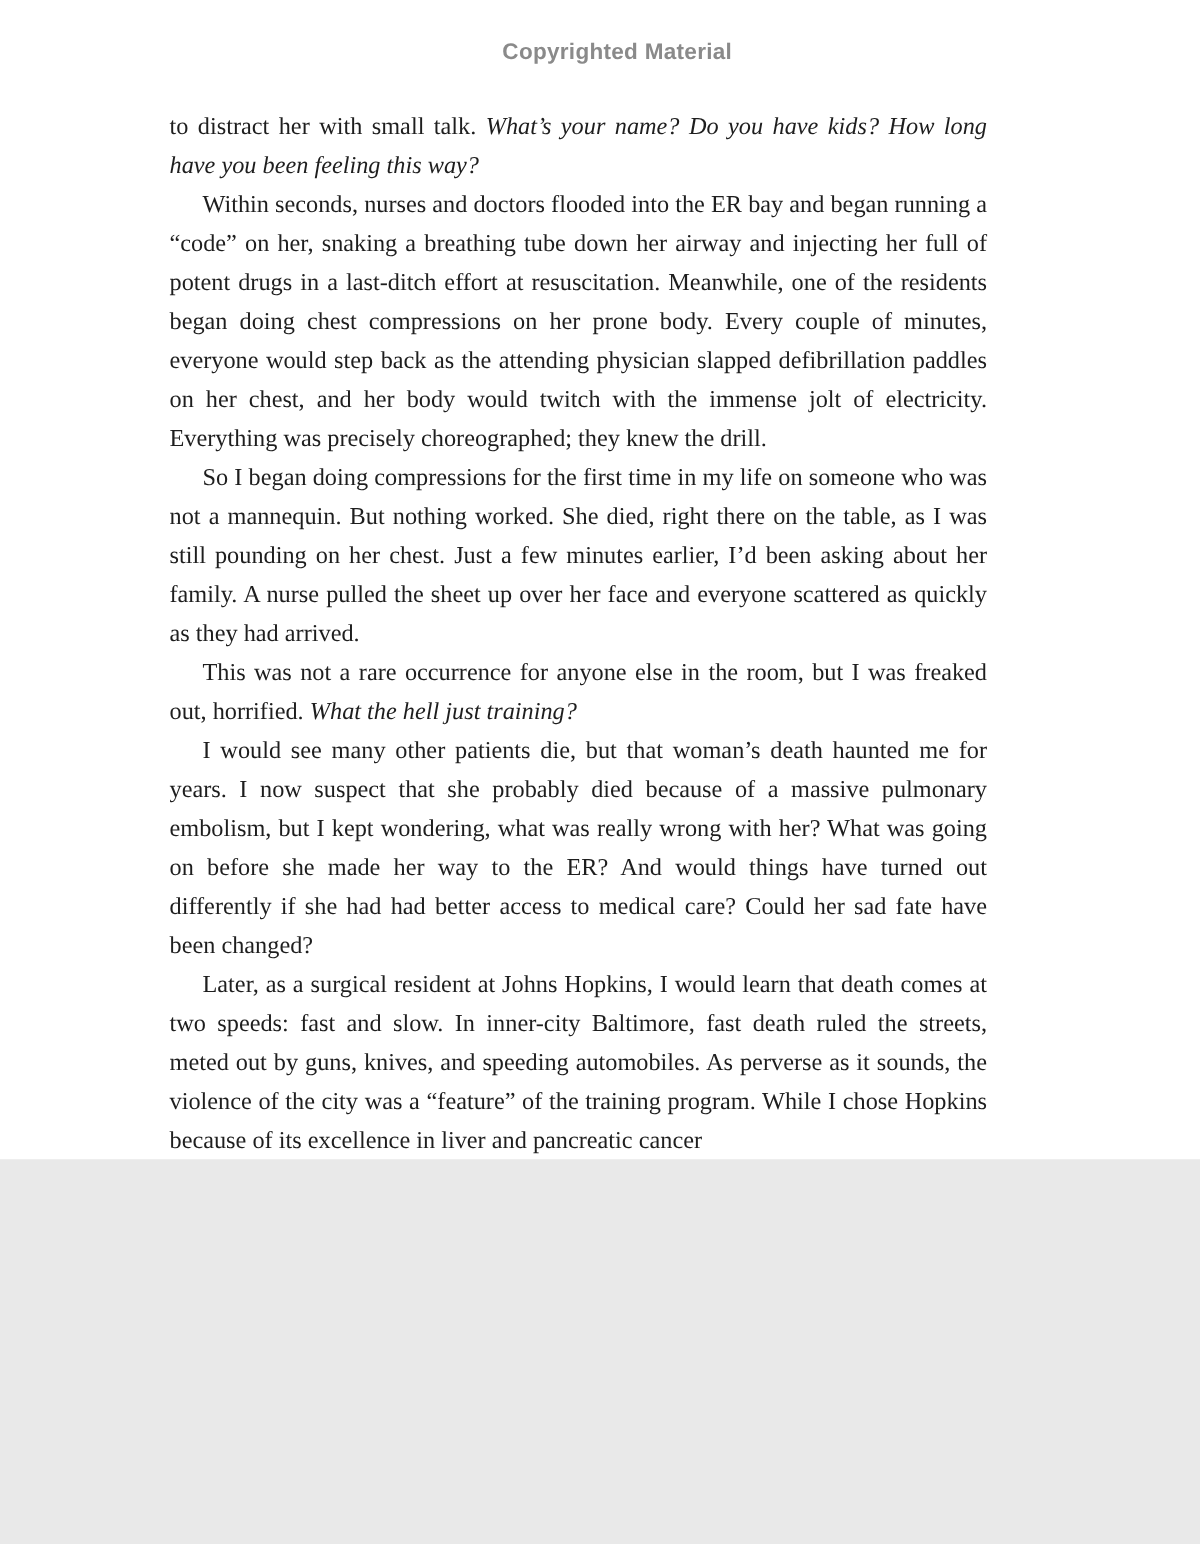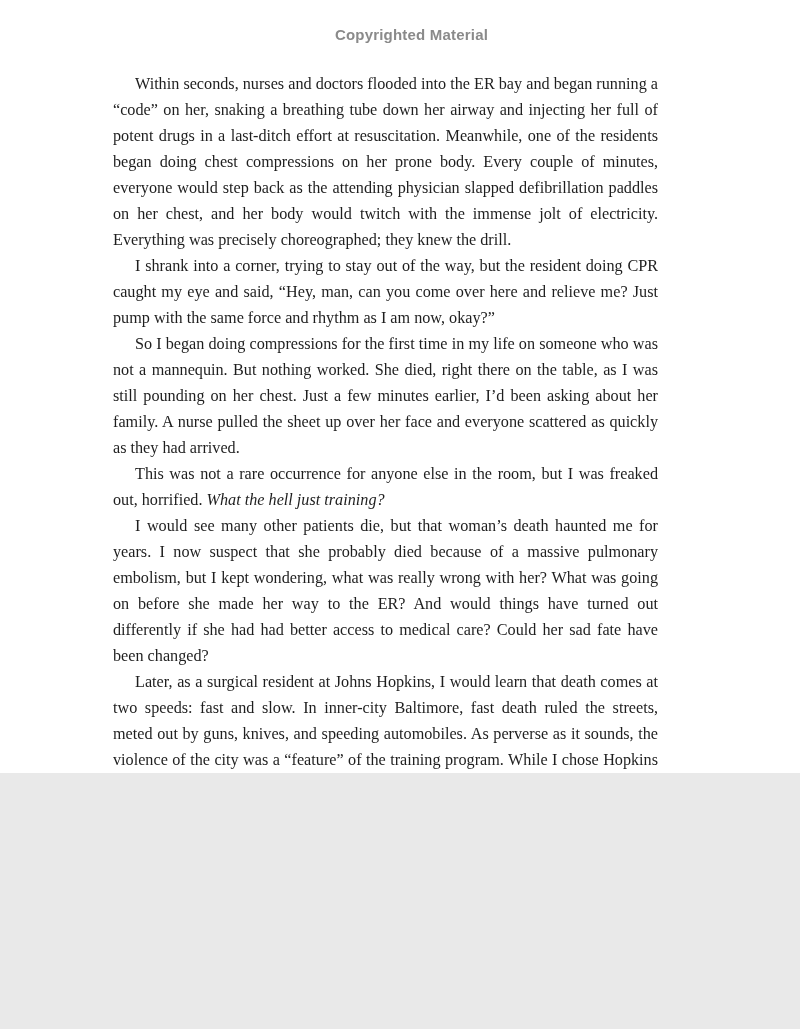--- a/index.html
+++ b/index.html
@@ -77,22 +77,22 @@
   }
 </style>
 </head>
 <body>
 
 <div class="page">
 
   <div class="notice notice-top">Copyrighted Material</div>
 
   <div class="body-text">
+      <p class="para"><span>to distract her with small talk. </span><em>What’s your name? Do you have kids? How long have you been feeling this way?</em></p>
       <p class="para indent"><span>Within seconds, nurses and doctors flooded into the ER bay and began running a “code” on her, snaking a breathing tube down her airway and injecting her full of potent drugs in a last-ditch effort at resuscitation. Meanwhile, one of the residents began doing chest compressions on her prone body. Every couple of minutes, everyone would step back as the attending physician slapped defibrillation paddles on her chest, and her body would twitch with the immense jolt of electricity. Everything was precisely choreographed; they knew the drill.</span></p>
-      <p class="para indent"><span>I shrank into a corner, trying to stay out of the way, but the resident doing CPR caught my eye and said, “Hey, man, can you come over here and relieve me? Just pump with the same force and rhythm as I am now, okay?”</span></p>
       <p class="para indent"><span>So I began doing compressions for the first time in my life on someone who was not a mannequin. But nothing worked. She died, right there on the table, as I was still pounding on her chest. Just a few minutes earlier, I’d been asking about her family. A nurse pulled the sheet up over her face and everyone scattered as quickly as they had arrived.</span></p>
       <p class="para indent"><span>This was not a rare occurrence for anyone else in the room, but I was freaked out, horrified. </span><em>What the hell just training?</em></p>
       <p class="para indent"><span>I would see many other patients die, but that woman’s death haunted me for years. I now suspect that she probably died because of a massive pulmonary embolism, but I kept wondering, what was really wrong with her? What was going on before she made her way to the ER? And would things have turned out differently if she had had better access to medical care? Could her sad fate have been changed?</span></p>
       <p class="para indent"><span>Later, as a surgical resident at Johns Hopkins, I would learn that death comes at two speeds: fast and slow. In inner-city Baltimore, fast death ruled the streets, meted out by guns, knives, and speeding automobiles. As perverse as it sounds, the violence of the city was a “feature” of the training program. While I chose Hopkins because of its excellence in liver and pancreatic cancer</span></p>
     </div>
 
   <div class="footer-line">
     <span class="page-number">8</span>
     <div class="running-title">Outlive</div>
   </div>

